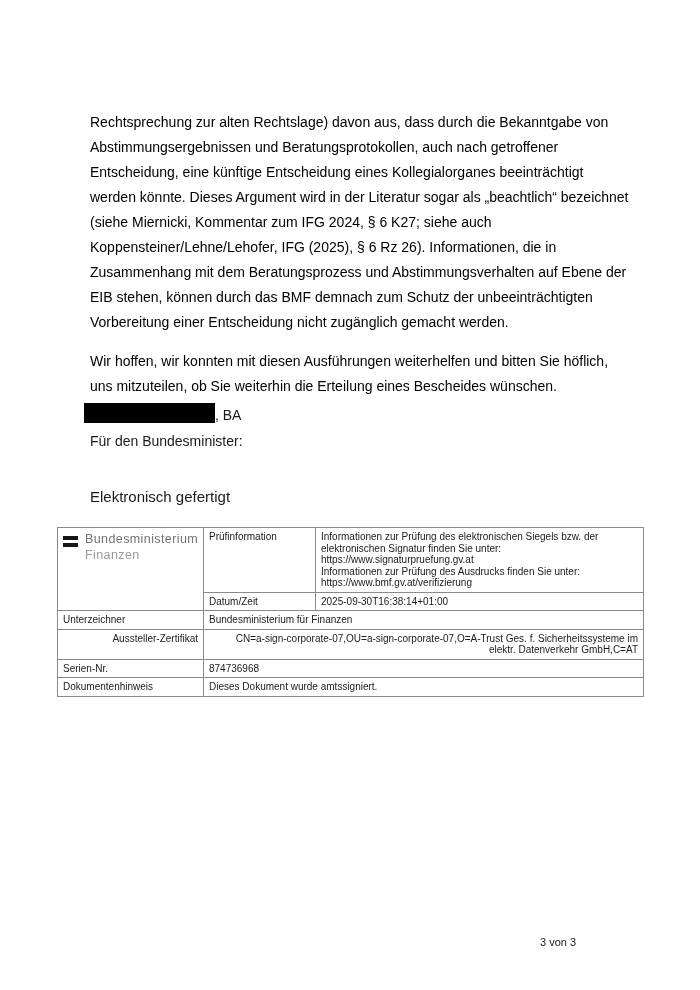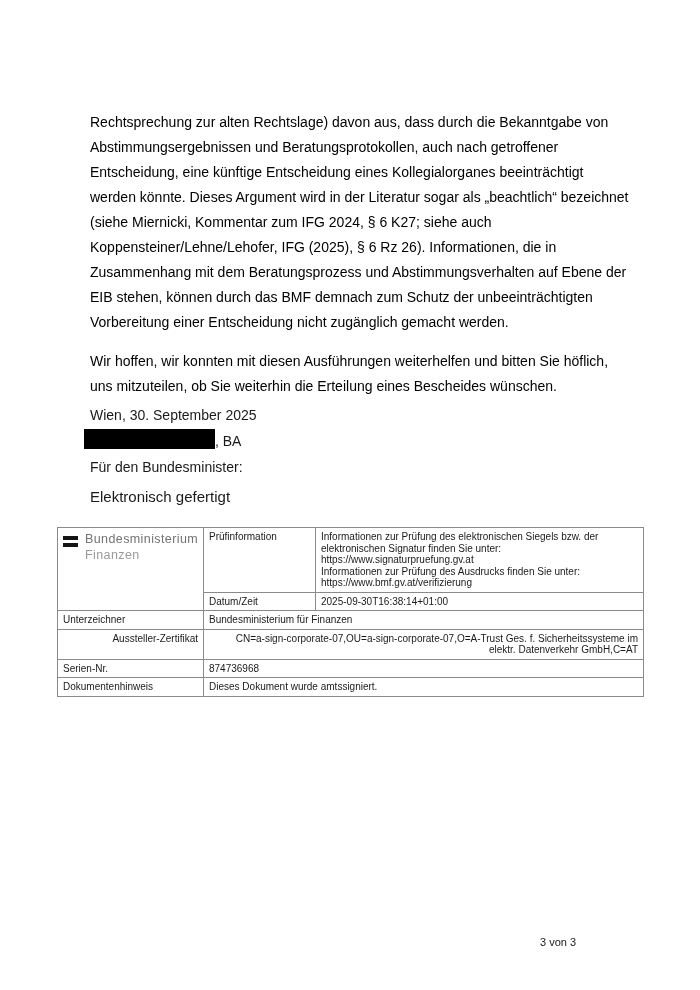--- a/index.html
+++ b/index.html
@@ -125,21 +125,20 @@
 <body>
 
 <div class="page">
 
   <div class="letter-body">
     <p>Rechtsprechung zur alten Rechtslage) davon aus, dass durch die Bekanntgabe von Abstimmungsergebnissen und Beratungsprotokollen, auch nach getroffener Entscheidung, eine künftige Entscheidung eines Kollegialorganes beeinträchtigt werden könnte. Dieses Argument wird in der Literatur sogar als „beachtlich“ bezeichnet (siehe Miernicki, Kommentar zum IFG 2024, § 6 K27; siehe auch Koppensteiner/Lehne/Lehofer, IFG (2025), § 6 Rz 26). Informationen, die in Zusammenhang mit dem Beratungsprozess und Abstimmungsverhalten auf Ebene der EIB stehen, können durch das BMF demnach zum Schutz der unbeeinträchtigten Vorbereitung einer Entscheidung nicht zugänglich gemacht werden.</p>
     <p>Wir hoffen, wir konnten mit diesen Ausführungen weiterhelfen und bitten Sie höflich, uns mitzuteilen, ob Sie weiterhin die Erteilung eines Bescheides wünschen.</p>
   </div>
 
   <div class="sign-block">
-    <div class="sign-line">Wien, 30. September 2025</div>
     <div class="sign-line">
       <span class="redaction"></span><span>, BA</span>
     </div>
     <div class="sign-line">Für den Bundesminister:</div>
   </div>
 
   <div class="efiled">Elektronisch gefertigt</div>
 
   <div class="sig-table-wrap">
     <table class="sig-table">

